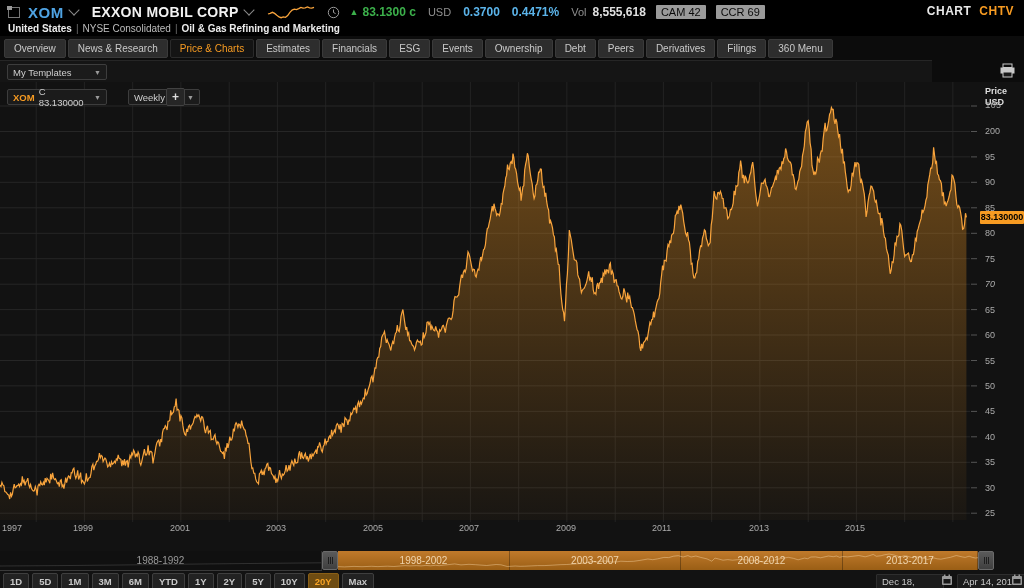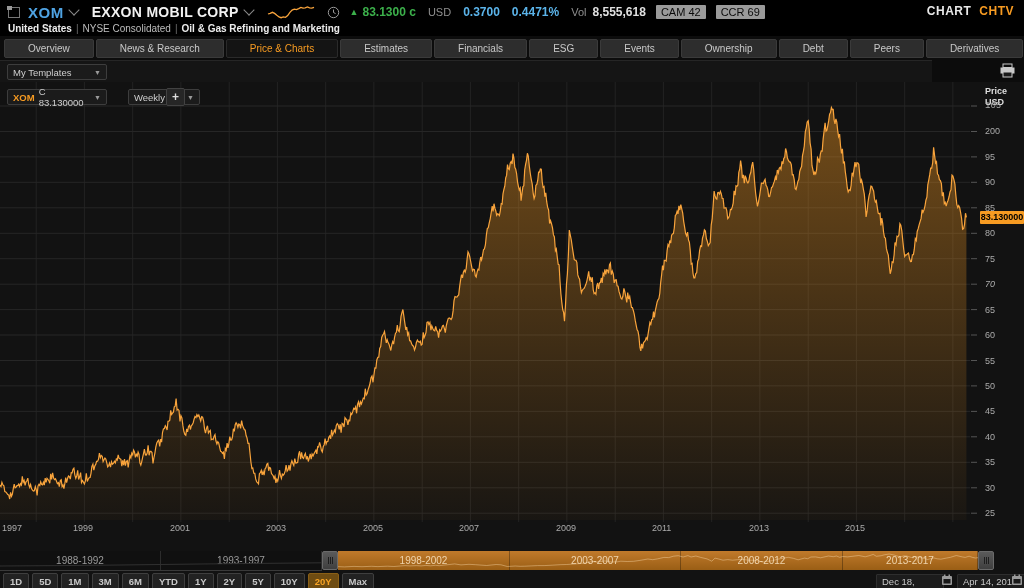--- a/index.html
+++ b/index.html
@@ -24,21 +24,21 @@
   .badge{background:#9a9a9a;color:#0a0a0a;font-weight:normal;font-size:11px;
          padding:1px 5px;border-radius:1px;margin-left:10px;}
   .hdr-right{position:absolute;right:10px;top:4px;display:flex;align-items:center;}
   .chart-lbl{color:#e8e8e8;font-weight:bold;font-size:12px;letter-spacing:.5px;}
   .chtv-lbl{color:#f79b22;font-weight:bold;font-size:12px;letter-spacing:.5px;margin-left:8px;}
   .hdr-row2{position:absolute;left:8px;top:23px;font-size:10px;color:#bdbdbd;}
   .hdr-row2 b{color:#ececec;}
   .hdr-row2 .sep{color:#6d6d6d;margin:0 4px;}
   
   .tabs{position:absolute;left:4px;top:39px;display:flex;gap:2px;}
-  .tab{background:#2d2d2d;color:#c9c9c9;font-size:10px;padding:3px 23px;border-radius:2px;
+  .tab{background:#2d2d2d;color:#c9c9c9;font-size:10px;padding:3px 9px;border-radius:2px;
        border:1px solid #3a3a3a;white-space:nowrap;cursor:default;}
   .tab.active{background:#141414;color:#f79b22;border-color:#2a2a2a;}
   
   .tmpl-row{position:absolute;left:0;top:60px;width:932px;height:21px;background:#151515;
             border-top:1px solid #262626;border-bottom:1px solid #050505;}
   .dd{position:absolute;background:#1b1b1b;border:1px solid #3d3d3d;border-radius:2px;
       font-size:9.5px;color:#cfcfcf;display:flex;align-items:center;height:14px;padding:0 5px;}
   .dd .arr{margin-left:auto;color:#9a9a9a;font-size:7px;padding-left:10px;}
   .printer{position:absolute;right:8px;top:63px;}
   
@@ -255,21 +255,20 @@
         <div class="xtick" style="left: 556px;">2009</div>
         <div class="xtick" style="left: 652px;">2011</div>
         <div class="xtick" style="left: 749px;">2013</div>
         <div class="xtick" style="left: 845px;">2015</div>
       </div>
     <div class="px-badge" id="price-badge" style="top: 129px;">83.130000</div>
 
     <div class="tl">
       <div class="tl-left" id="tl-left">
           <div class="tl-lseg">1988-1992</div>
-          <div class="tl-lseg">1993-1997</div>
         </div>
       <svg class="tl-wave-l" width="322" height="19">
         <polyline points="0,15 60,14.6 120,14 200,13 260,12.4 322,11.8" fill="none" stroke="#303030" stroke-width="1"></polyline>
       </svg>
       <div class="tl-handle" style="left:322px;">
           <i></i>
           <i></i>
           <i></i>
         </div>
       <div class="tl-range" id="tl-range">

